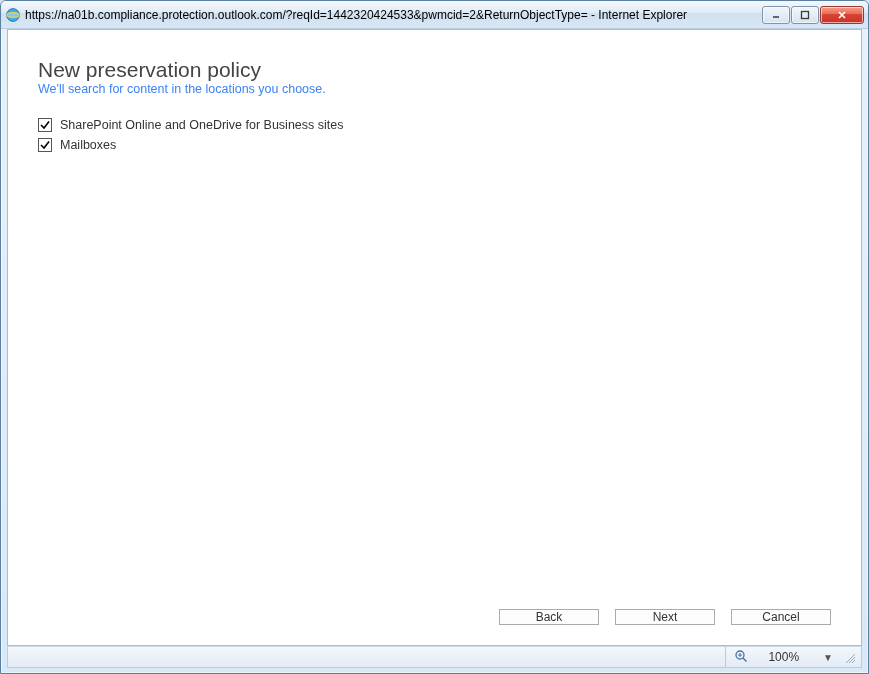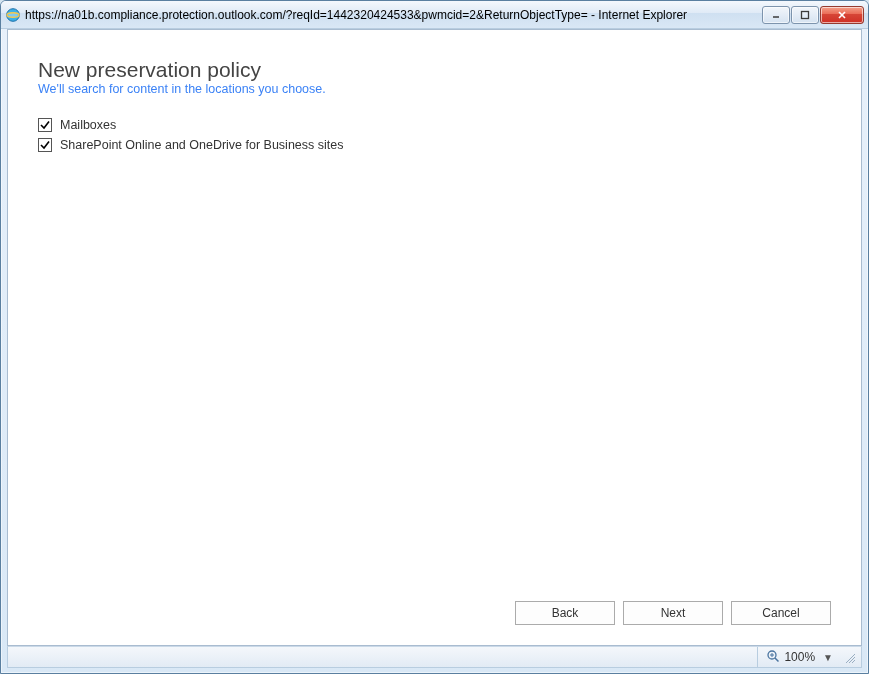--- a/index.html
+++ b/index.html
@@ -119,27 +119,28 @@
     }
     .footer-buttons {
       position: absolute;
       right: 30px;
       bottom: 20px;
       display: flex;
       gap: 8px;
     }
     .footer-buttons button {
       width: 100px;
-      height: 24px;
+      height: 16px;
       border: 1px solid #ababab;
       background: #fdfdfd;
       font-family: inherit;
       font-size: 12px;
       color: #333;
       cursor: pointer;
+      margin-left: 8px;
     }
     .statusbar {
       height: 22px;
       margin: 0 6px 5px 6px;
       background: linear-gradient(to bottom,#f4f7fb,#e2ebf5);
       border: 1px solid #b8cde0;
       border-top: 1px solid #cad9e8;
       display: flex;
       align-items: center;
       justify-content: flex-end;
@@ -156,21 +157,21 @@
     }
     .resize-grip {
       width: 12px; height: 12px;
       display:inline-block;
       background:
         linear-gradient(135deg, transparent 60%, #9aaec2 60%, #9aaec2 66%, transparent 66%),
         linear-gradient(135deg, transparent 72%, #9aaec2 72%, #9aaec2 78%, transparent 78%),
         linear-gradient(135deg, transparent 84%, #9aaec2 84%, #9aaec2 90%, transparent 90%);
     }
     .zoom-seg {
-      display:flex; align-items:center; gap:4px;
+      display:flex; align-items:center; gap:20px;
       border-left:1px solid #b8cde0;
       padding-left:8px;
       height:100%;
     }
   </style>
 </head>
 <body>
 
 <div class="window">
   <div class="titlebar">
@@ -206,30 +207,30 @@
     <div class="page">
       <div class="page-title">New preservation policy</div>
       <div class="step-subtext">We'll search for content in the locations you choose.</div>
 
       <div class="cb-row">
         <span class="cb">
           <svg width="12" height="12" viewBox="0 0 12 12">
               <polyline points="2,6 5,9 10,2.5" fill="none" stroke="#000" stroke-width="1.6"></polyline>
             </svg>
         </span>
-        <span>Mailboxes</span>
+        <span>SharePoint Online and OneDrive for Business sites</span>
       </div>
 
       <div class="cb-row">
         <span class="cb">
           <svg width="12" height="12" viewBox="0 0 12 12">
               <polyline points="2,6 5,9 10,2.5" fill="none" stroke="#000" stroke-width="1.6"></polyline>
             </svg>
         </span>
-        <span>SharePoint Online and OneDrive for Business sites</span>
+        <span>Mailboxes</span>
       </div>
 
       <div class="footer-buttons">
         <button>Back</button>
         <button>Next</button>
         <button>Cancel</button>
       </div>
     </div>
   </div>
 

